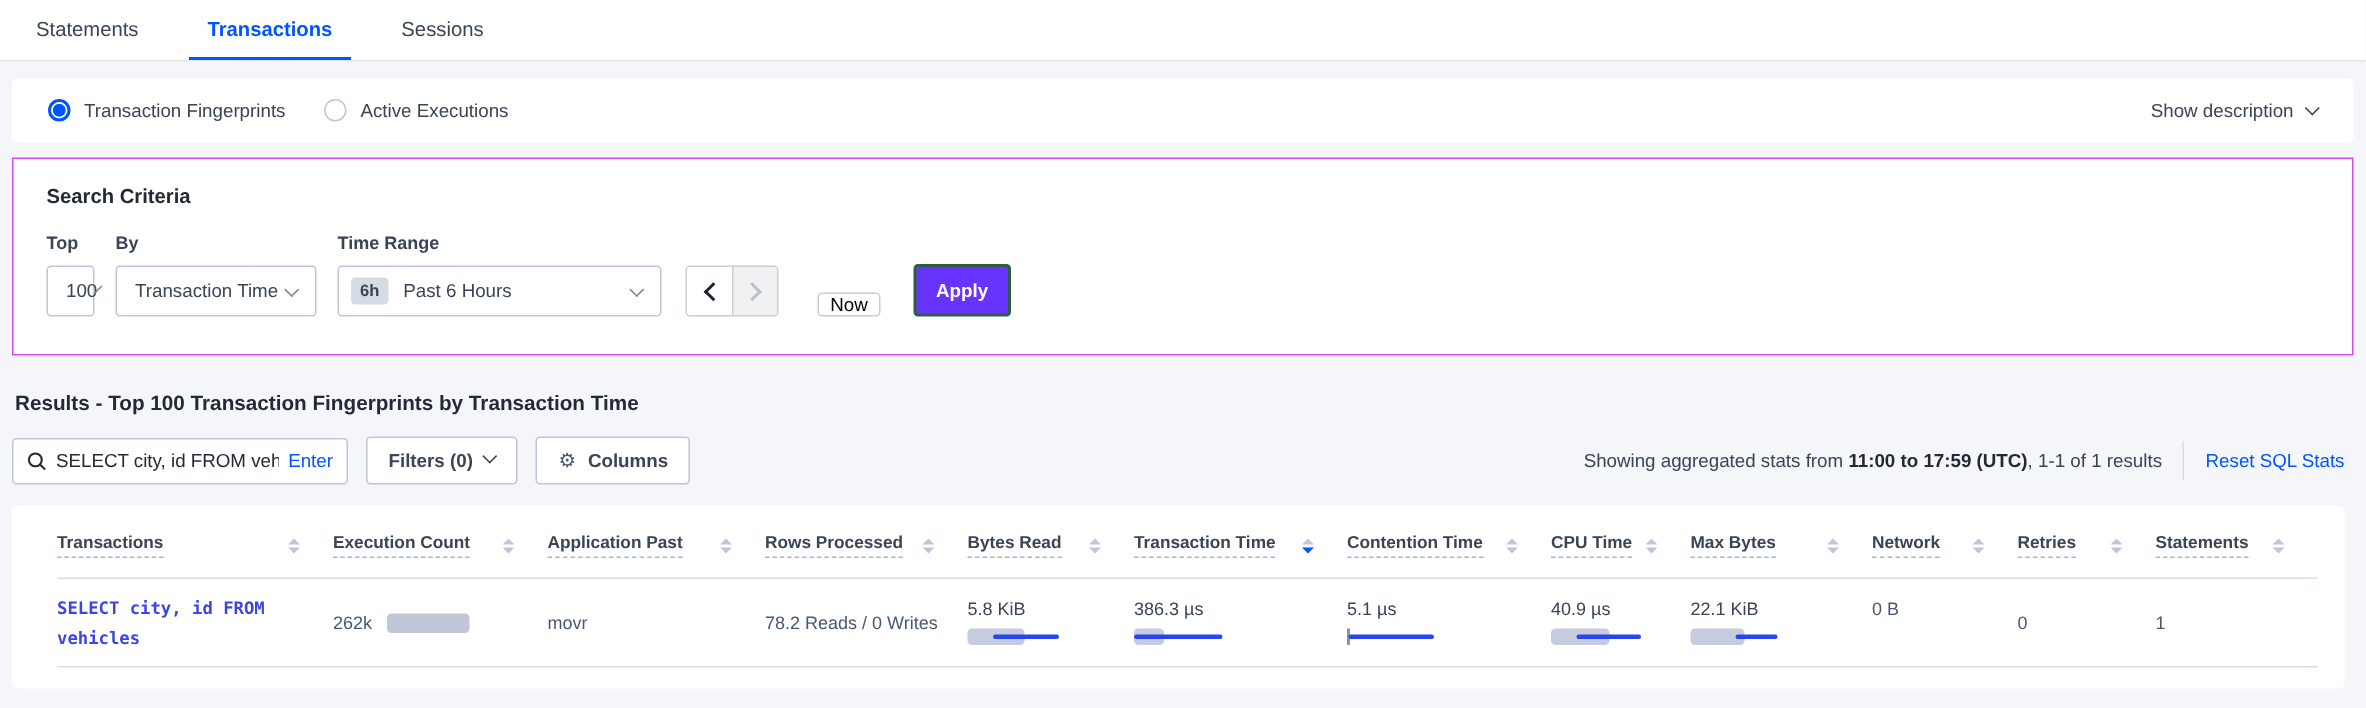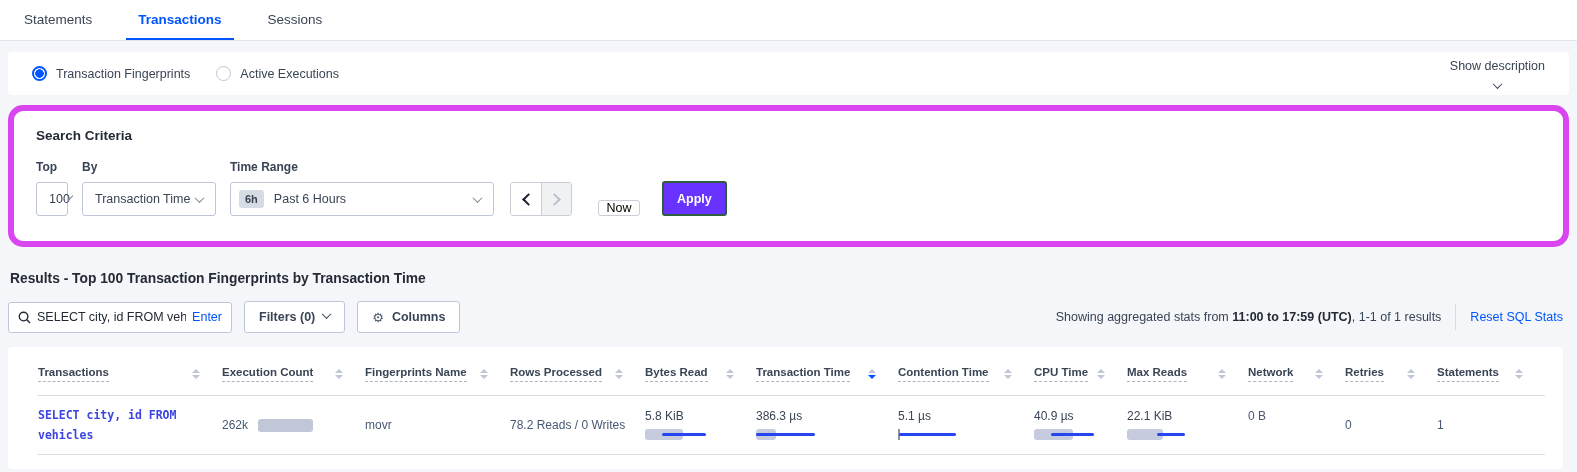--- a/index.html
+++ b/index.html
@@ -13,32 +13,32 @@
   .tab { padding:12px 12px 9px; margin-right:22px; font-size:13.5px; color:#394455; cursor:pointer; border-bottom:2px solid transparent; }
   .tab.active { color:#0055ff; font-weight:600; border-bottom-color:#0055ff; }
   
   .card { background:#fff; border-radius:4px; }
   .radio-card { margin:11px 8px 0; height:43px; display:flex; align-items:center; padding:0 24px; }
   .radio-opt { display:flex; align-items:center; margin-right:26px; cursor:pointer; }
   .radio { width:15px; height:15px; border-radius:50%; margin-right:9px; flex:0 0 auto; }
   .radio.on  { border:2px solid #0055ff; background:radial-gradient(circle,#0055ff 0 4px,#fff 4.5px); }
   .radio.off { border:1px solid #c0c6d9; background:#fff; }
   .radio-label { font-size:12.5px; color:#394455; }
-  .show-desc { margin-left:auto; display:flex; align-items:center; gap:9px; cursor:pointer; font-size:12.5px; color:#394455;flex-direction:column; }
+  .show-desc { margin-left:auto; display:flex; align-items:center; gap:9px; cursor:pointer; font-size:12.5px; color:#394455; }
   .chev { width:7px; height:7px; border-right:1.6px solid currentColor; border-bottom:1.6px solid currentColor; transform:rotate(45deg) translate(-1px,-1px); display:inline-block; }
   
-  .criteria-card { margin:10px 8px 0; border:6px solid #d946ef; border-radius:15px; padding:17px 22px 25px; }
+  .criteria-card { margin:10px 8px 0; border:1px solid #d946ef; border-radius:0; padding:17px 22px 25px; }
   .criteria-title { font-size:13.5px; font-weight:700; color:#242a35; }
   .criteria-form { display:flex; align-items:flex-end; margin-top:17px; gap:14px; }
   .field-label { font-size:12px; font-weight:700; color:#394455; margin-bottom:8px; }
   .select { height:34px; border:1px solid #c0c6d9; border-radius:3px; background:#fff; display:flex; align-items:center; padding:0 12px; color:#394455; cursor:pointer; }
   .select .chev { color:#7b8699; margin-left:auto; }
   .sel-top { width:32px; }
   .sel-by { width:134px; }
-  .sel-time { width:264px; padding-left:8px; }
+  .sel-time { width:216px; padding-left:8px; }
   .time-badge { background:#d6dbe4; color:#394455; font-size:11px; font-weight:700; border-radius:3px; padding:3px 6px; margin-right:10px; }
   .nav-group { display:flex; height:34px; border:1px solid #c9ced6; border-radius:3px; overflow:hidden; margin-left:2px; }
   .nav-btn { width:30px; display:flex; align-items:center; justify-content:center; cursor:pointer; background:#fff; }
   .nav-btn.prev { color:#1a2130; }
   .nav-btn.next { background:#f0f1f3; color:#b9c0cc; border-left:1px solid #c9ced6; cursor:default; }
   .nav-chev { width:9px; height:9px; border-right:2.2px solid currentColor; border-bottom:2.2px solid currentColor; }
   .nav-chev.left  { transform:rotate(135deg); margin-left:4px; }
   .nav-chev.right { transform:rotate(-45deg); margin-right:4px; }
   .now-btn { height:16px; width:42px; border:1px solid #c9ced6; border-radius:3px; background:#fff; color:#000000; font-size:12.5px; display:flex; align-items:center; justify-content:center; cursor:default; margin-left:12px; }
   .apply-btn { height:35px; padding:0 13px; background:#6933ff; border:2px solid #2f5d40; border-radius:3px; color:#fff; font-weight:700; font-size:12.5px; display:flex; align-items:center; cursor:pointer; margin-left:8px; }
@@ -176,21 +176,21 @@
         </span>
       </div>
       <div class="th">
         <span class="th-label">Execution Count</span>
         <span class="sort-icon none">
           <i class="tri-up"></i>
           <i class="tri-down"></i>
         </span>
       </div>
       <div class="th">
-        <span class="th-label">Fingerprints Name</span>
+        <span class="th-label">Application Past</span>
         <span class="sort-icon none">
           <i class="tri-up"></i>
           <i class="tri-down"></i>
         </span>
       </div>
       <div class="th">
         <span class="th-label">Rows Processed</span>
         <span class="sort-icon none">
           <i class="tri-up"></i>
           <i class="tri-down"></i>
@@ -218,21 +218,21 @@
         </span>
       </div>
       <div class="th">
         <span class="th-label">CPU Time</span>
         <span class="sort-icon none">
           <i class="tri-up"></i>
           <i class="tri-down"></i>
         </span>
       </div>
       <div class="th">
-        <span class="th-label">Max Reads</span>
+        <span class="th-label">Max Bytes</span>
         <span class="sort-icon none">
           <i class="tri-up"></i>
           <i class="tri-down"></i>
         </span>
       </div>
       <div class="th">
         <span class="th-label">Network</span>
         <span class="sort-icon none">
           <i class="tri-up"></i>
           <i class="tri-down"></i>

